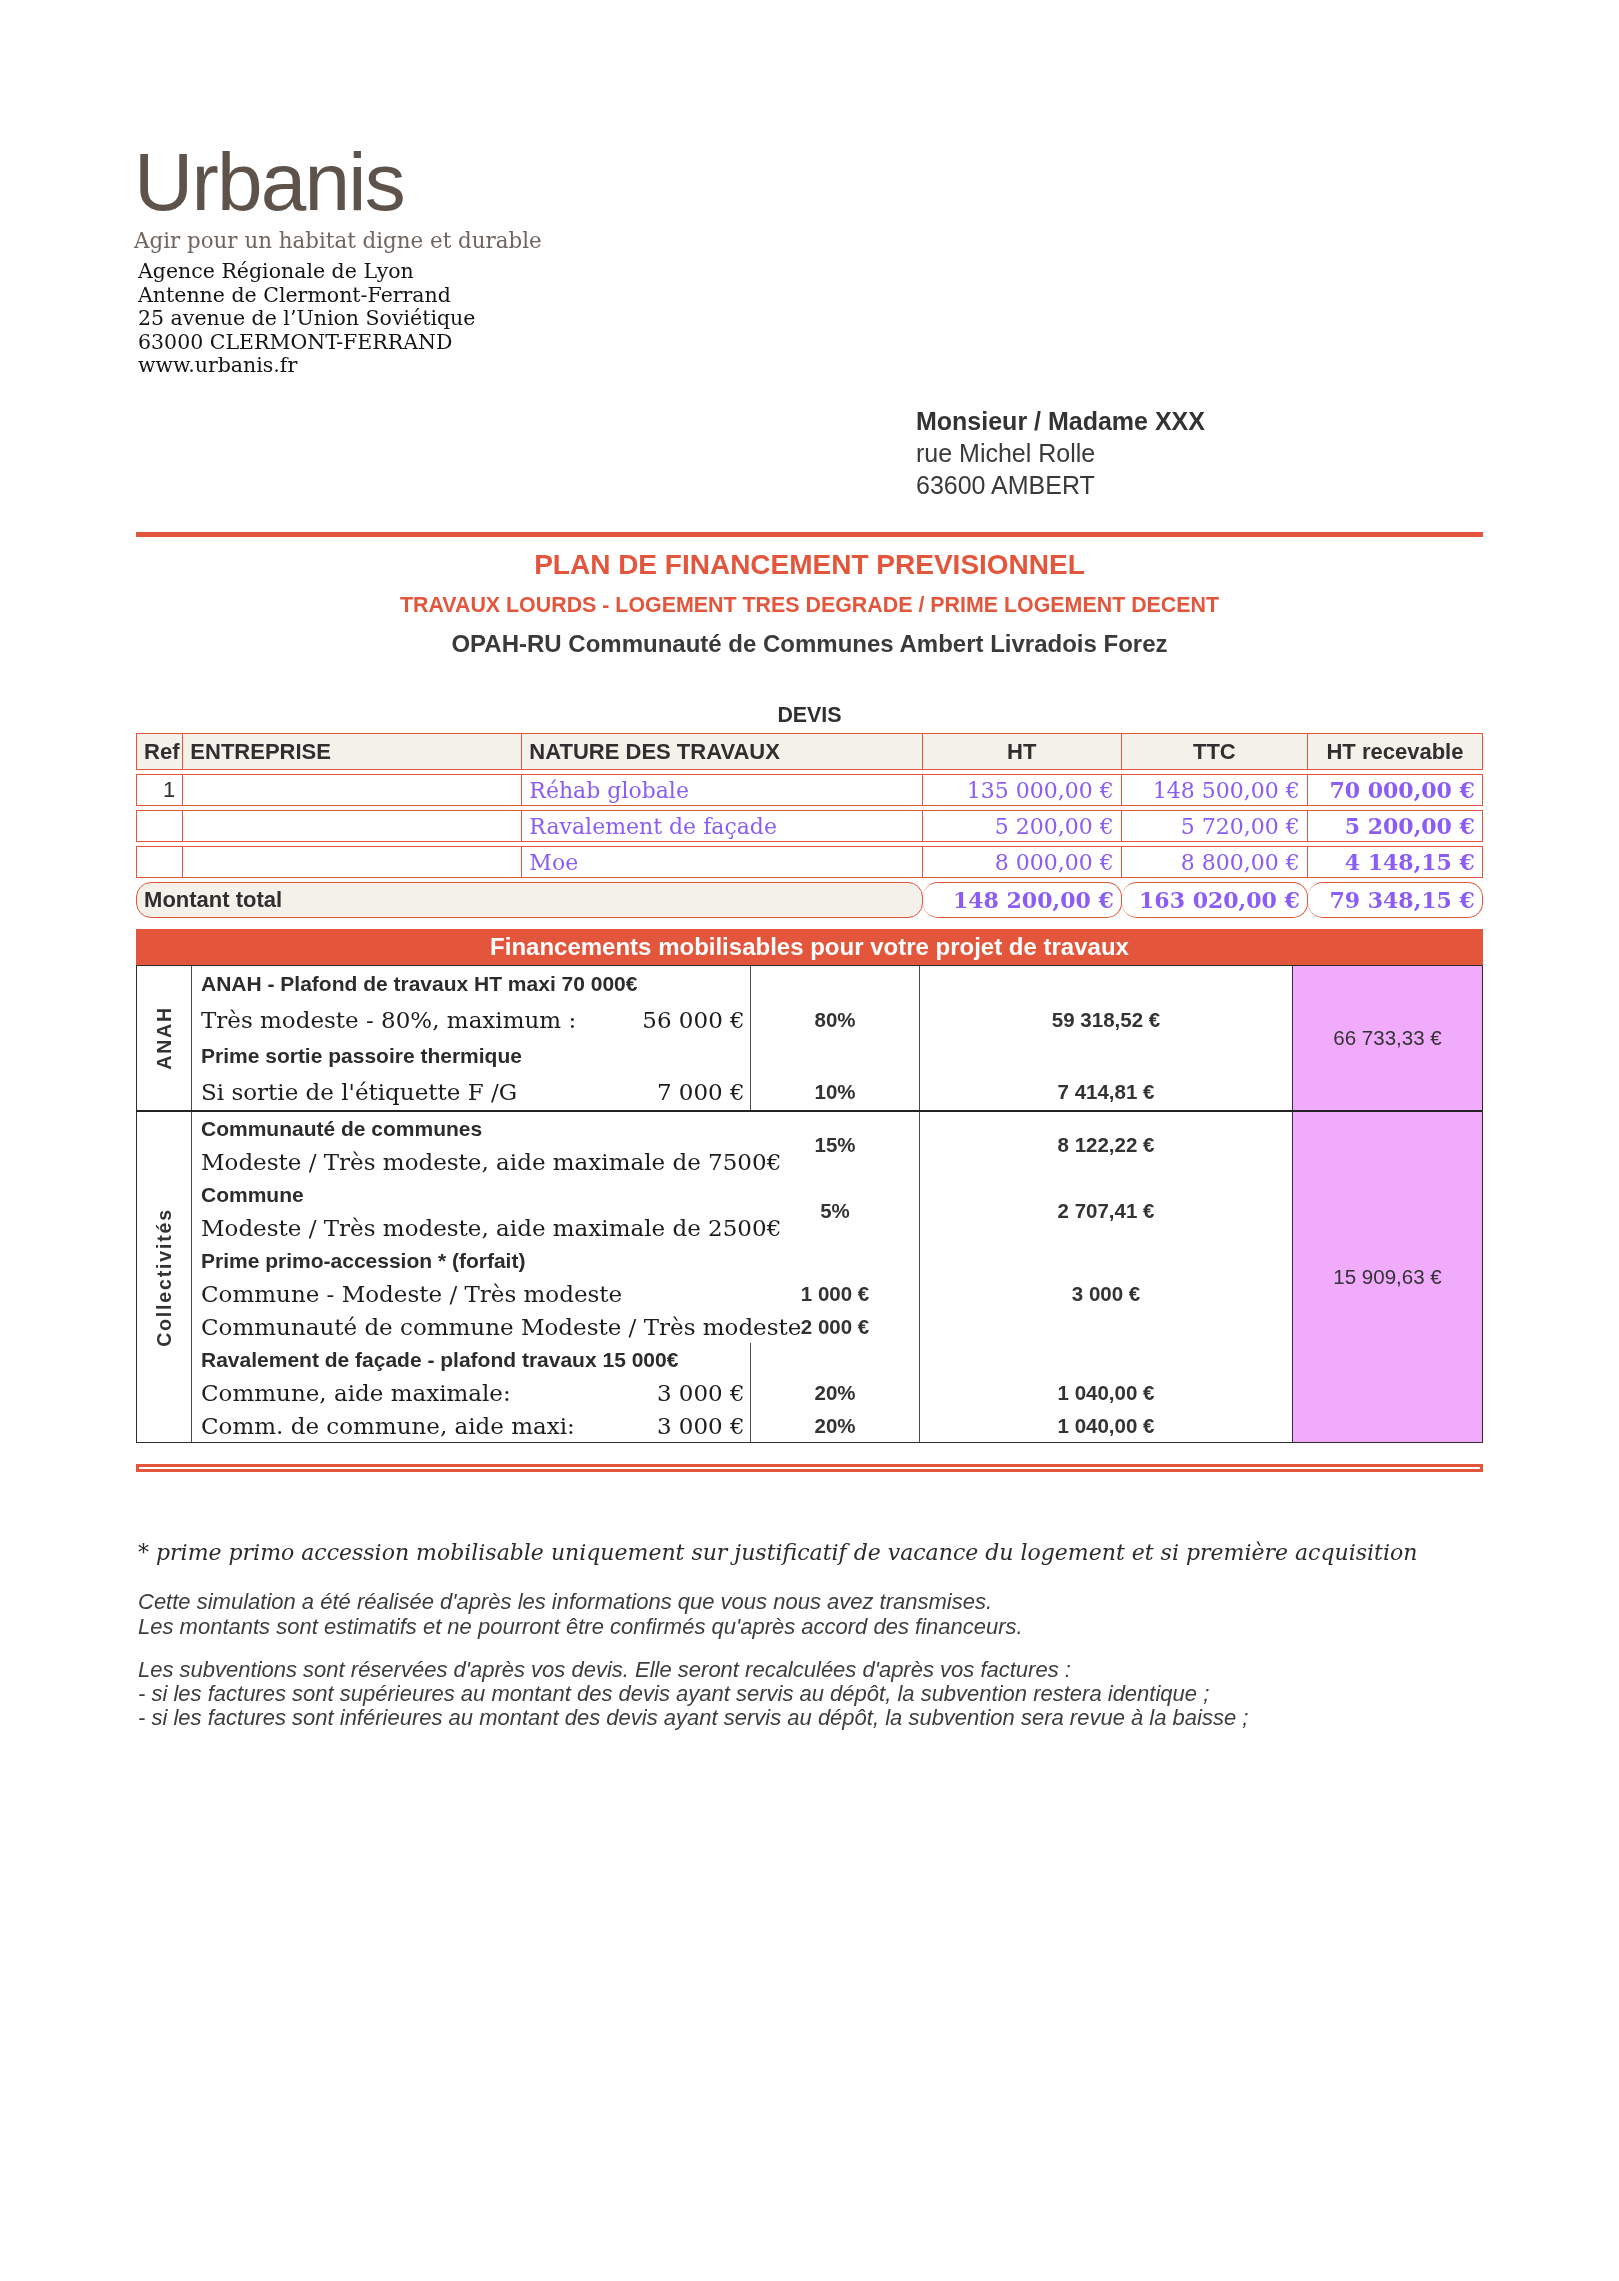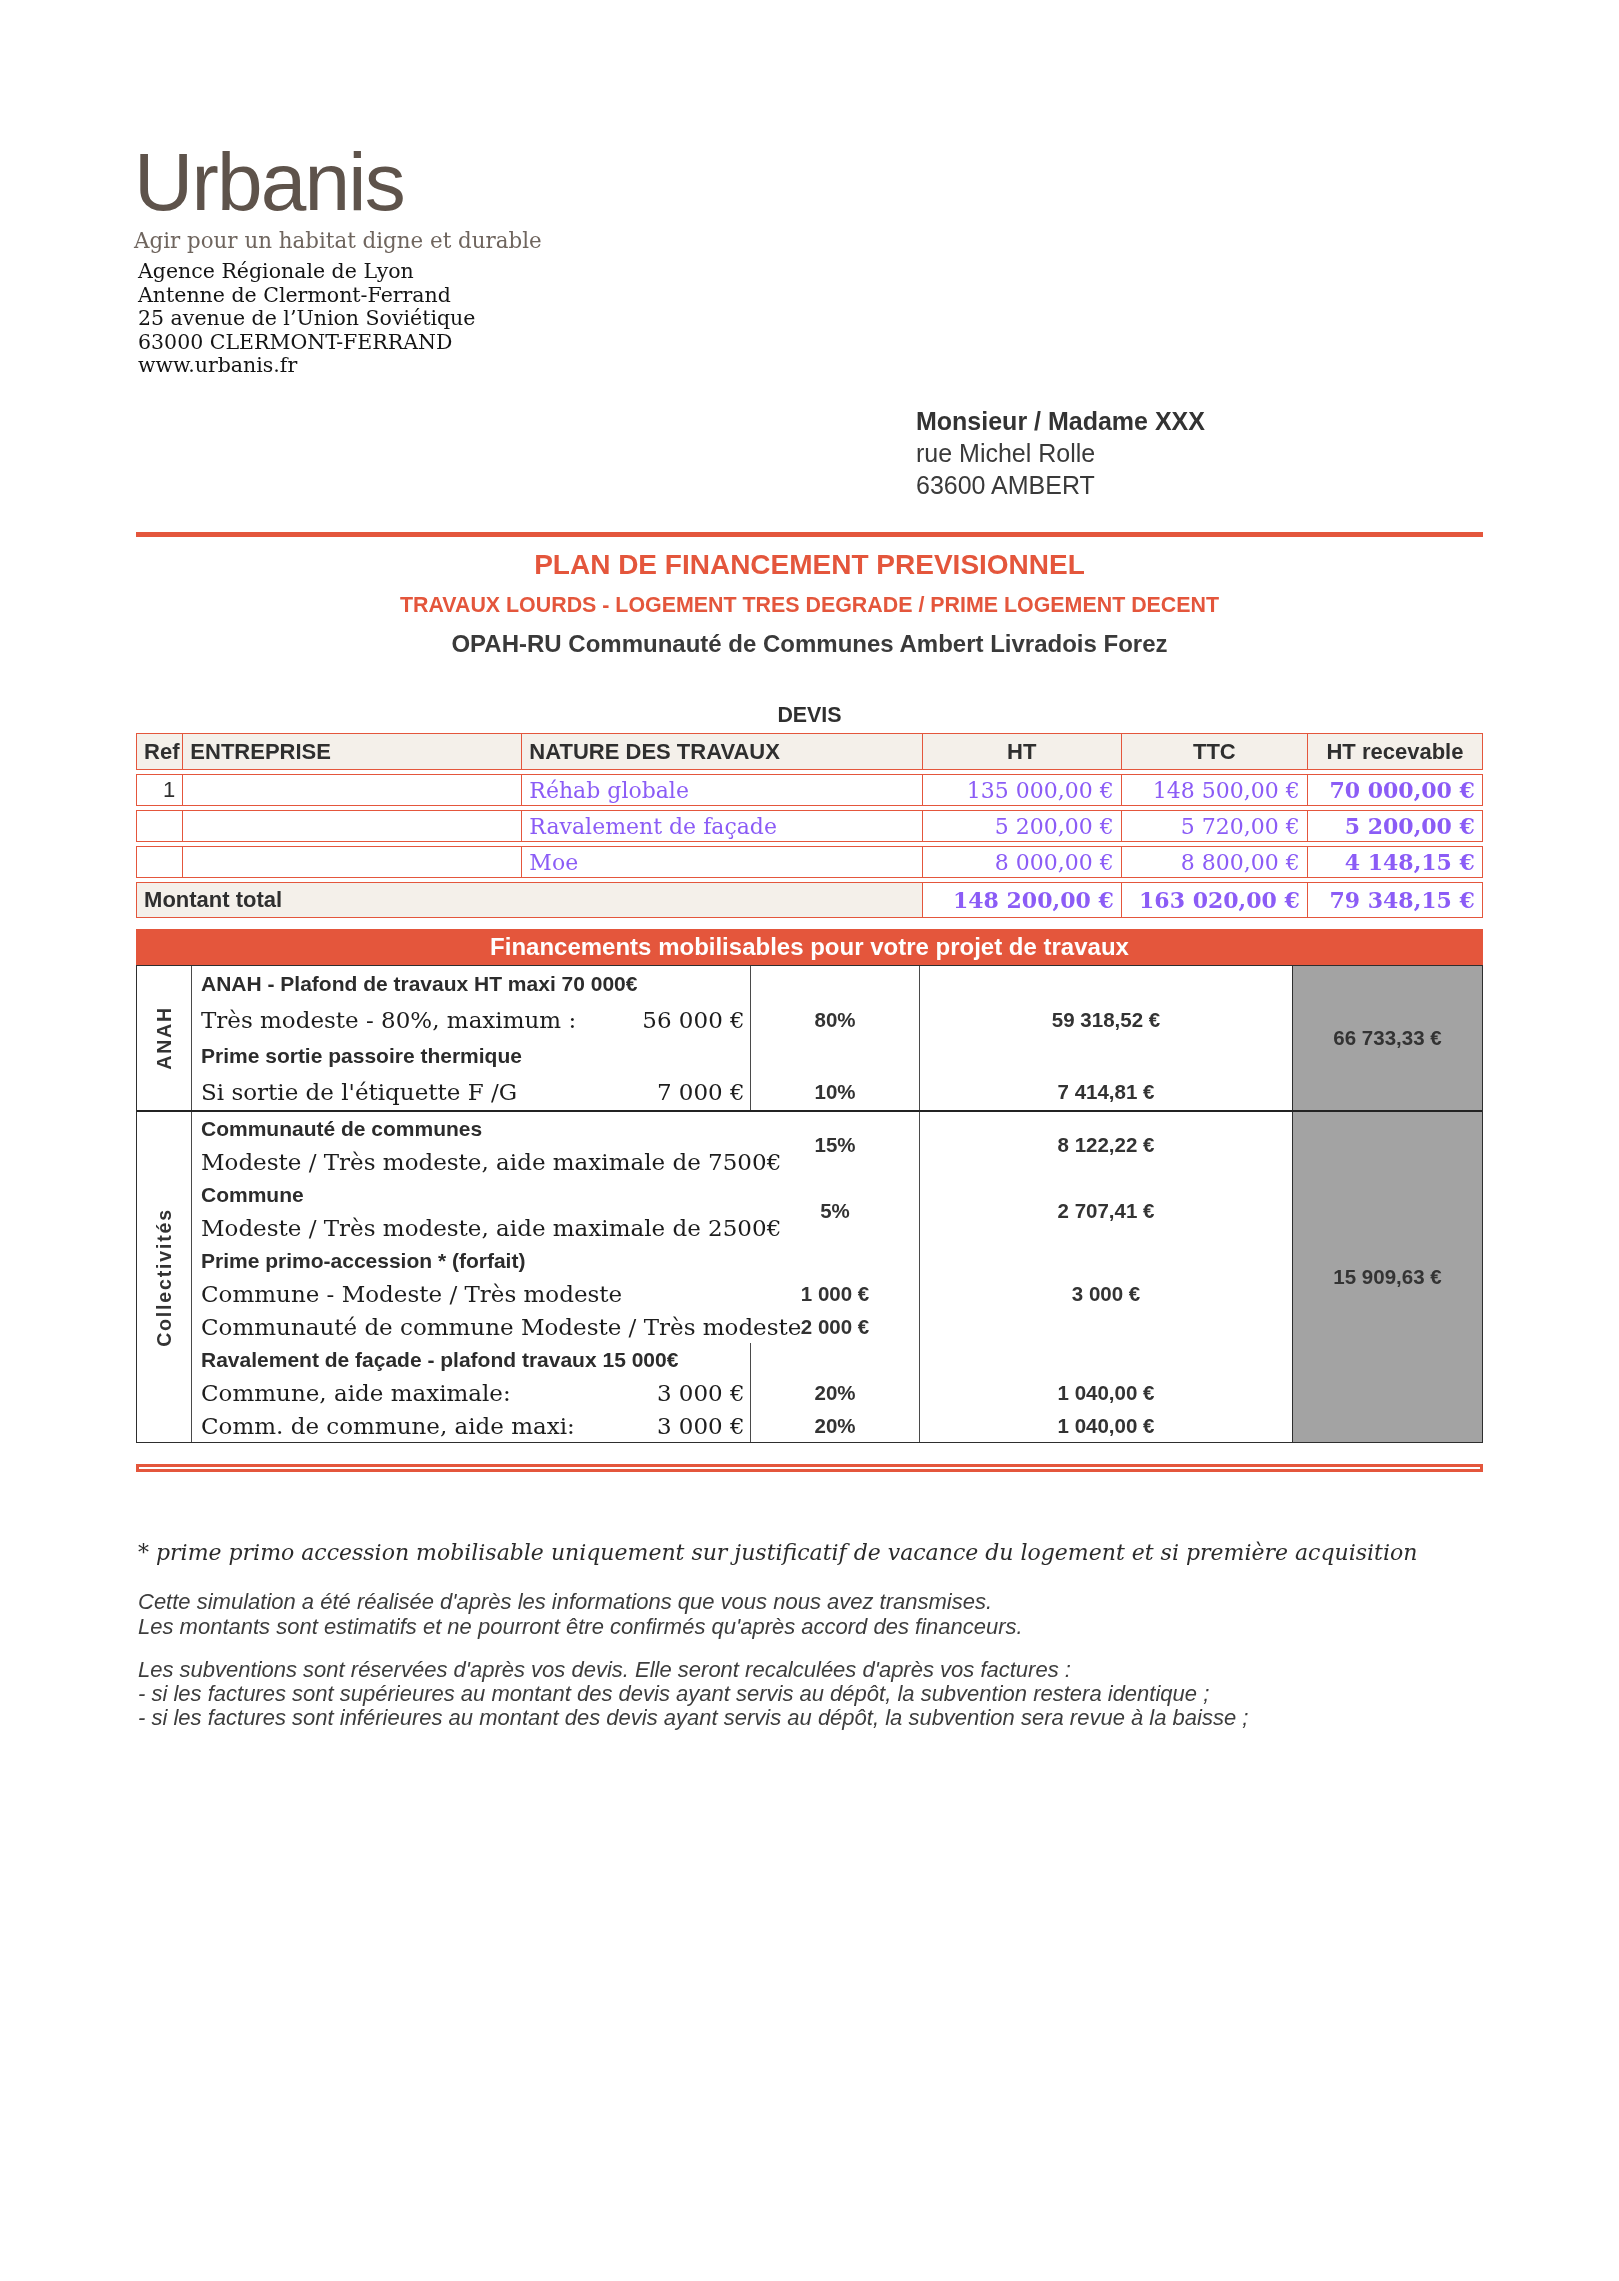--- a/index.html
+++ b/index.html
@@ -30,21 +30,21 @@
   table.devis td{border-top:1.8px solid #e4563c;border-bottom:1.8px solid #e4563c;
                  border-right:1.8px solid #e4563c;padding:0 7.1px;height:32px;
                  font-size:22px;overflow:hidden;white-space:nowrap;}
   table.devis td:first-child{border-left:1.8px solid #e4563c;}
   table.devis tr.dhead td{background:#f4f0ea;font-weight:bold;height:37px;}
   .c-ref{width:47px;}  .c-ent{width:337px;} .c-nat{width:398px;}
   .c-ht{width:198px;}  .c-ttc{width:185px;} .c-rec{width:174px;}
   .tcenter{text-align:center;} .tright{text-align:right;}
   td.serif{font-family:"DejaVu Serif",serif;font-size:22px;color:#8b5cf6;}
   td.bold{font-weight:bold;}
-  tr.dtotal td{height:36px;}
+  tr.dtotal td{height:36px;border-radius:15px;}
   tr.dtotal td.tl{background:#f4f0ea;font-weight:bold;font-size:22px;}
 
   
   .fin{position:absolute;left:136px;top:929px;width:1347px;}
   .fin-bar{height:36px;background:#e4563c;color:#fff;font-weight:bold;font-size:24px;
            display:flex;align-items:center;justify-content:center;}
   .fin-body{border:1.8px solid #2e2e2e;border-top:0.9px solid #2e2e2e;}
   .fsec{display:flex;}
   .fsec.coll{border-top:2.7px solid #232323;}
   .flab{width:55px;border-right:0.9px solid #4a4a4a;display:flex;align-items:center;justify-content:center;}
@@ -56,22 +56,22 @@
   .fline.bR{border-right:0.9px solid #4a4a4a;}
   .fline .db{font-weight:bold;font-size:21px;color:#2c2c2c;white-space:nowrap;}
   .fline .ds{font-family:"DejaVu Serif",serif;font-size:23px;color:#1d1d1d;white-space:nowrap;}
   .fline .plafond{margin-left:auto;font-family:"DejaVu Serif",serif;font-size:23px;color:#1d1d1d;}
   .fpct{width:168px;display:flex;flex-direction:column;}
   .famt{width:374px;border-left:0.9px solid #4a4a4a;border-right:1.8px solid #2e2e2e;
         display:flex;flex-direction:column;}
   .fcell{display:flex;align-items:center;justify-content:center;font-weight:bold;
          font-size:20.5px;color:#333;}
   .anah .fcell{height:36px;} .coll .fcell{height:33px;} .coll .fcell.span2{height:66px;}
-  .ftot{flex:1;background:#a3a3a3;display:flex;align-items:center;justify-content:center;
-        font-weight:bold;font-size:20.5px;color:#333;}
+  .ftot{flex:1;background:#f0abfc;display:flex;align-items:center;justify-content:center;
+        font-weight:normal;font-size:20.5px;color:#333;}
 
   
   .summary{position:absolute;left:136px;top:1464px;width:1347px;border:3.6px solid #e4563c;padding:0.9px 0;}
   .srow{display:flex;align-items:center;height:31px;padding:0 14.3px 0 7.1px;}
   .srow .slabel{flex:1;font-weight:bold;font-size:25.4px;color:#2c2c2c;}
   .srow .svalue{font-weight:bold;font-size:25.4px;color:#2c2c2c;}
   .fnote{position:absolute;left:138px;top:1540px;font-family:"DejaVu Serif",serif;
          font-style:italic;font-size:22px;color:#2b2b2b;}
   .notes{position:absolute;left:138px;font-style:italic;font-size:22px;line-height:25px;color:#3d3d3d;}
   .notes1{top:1589px;} .notes2{top:1658px;line-height:24px;}

